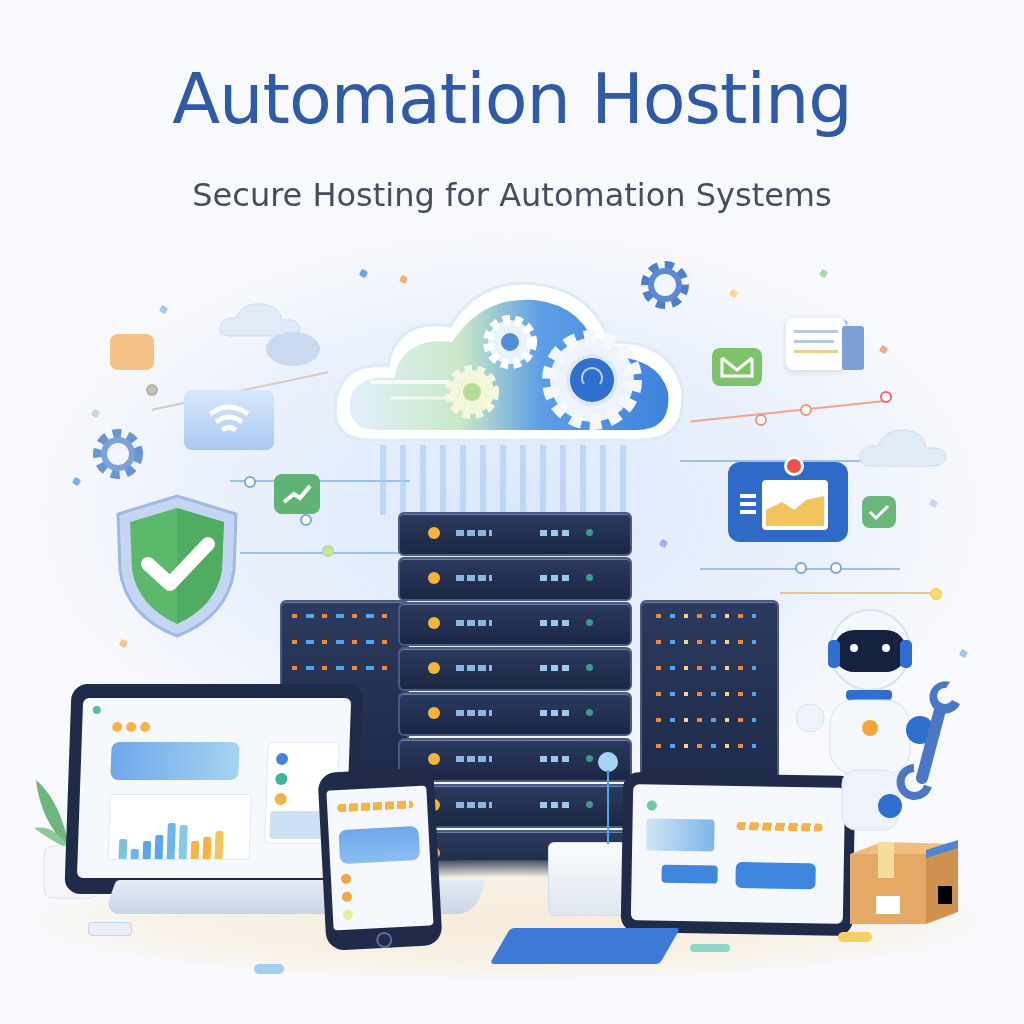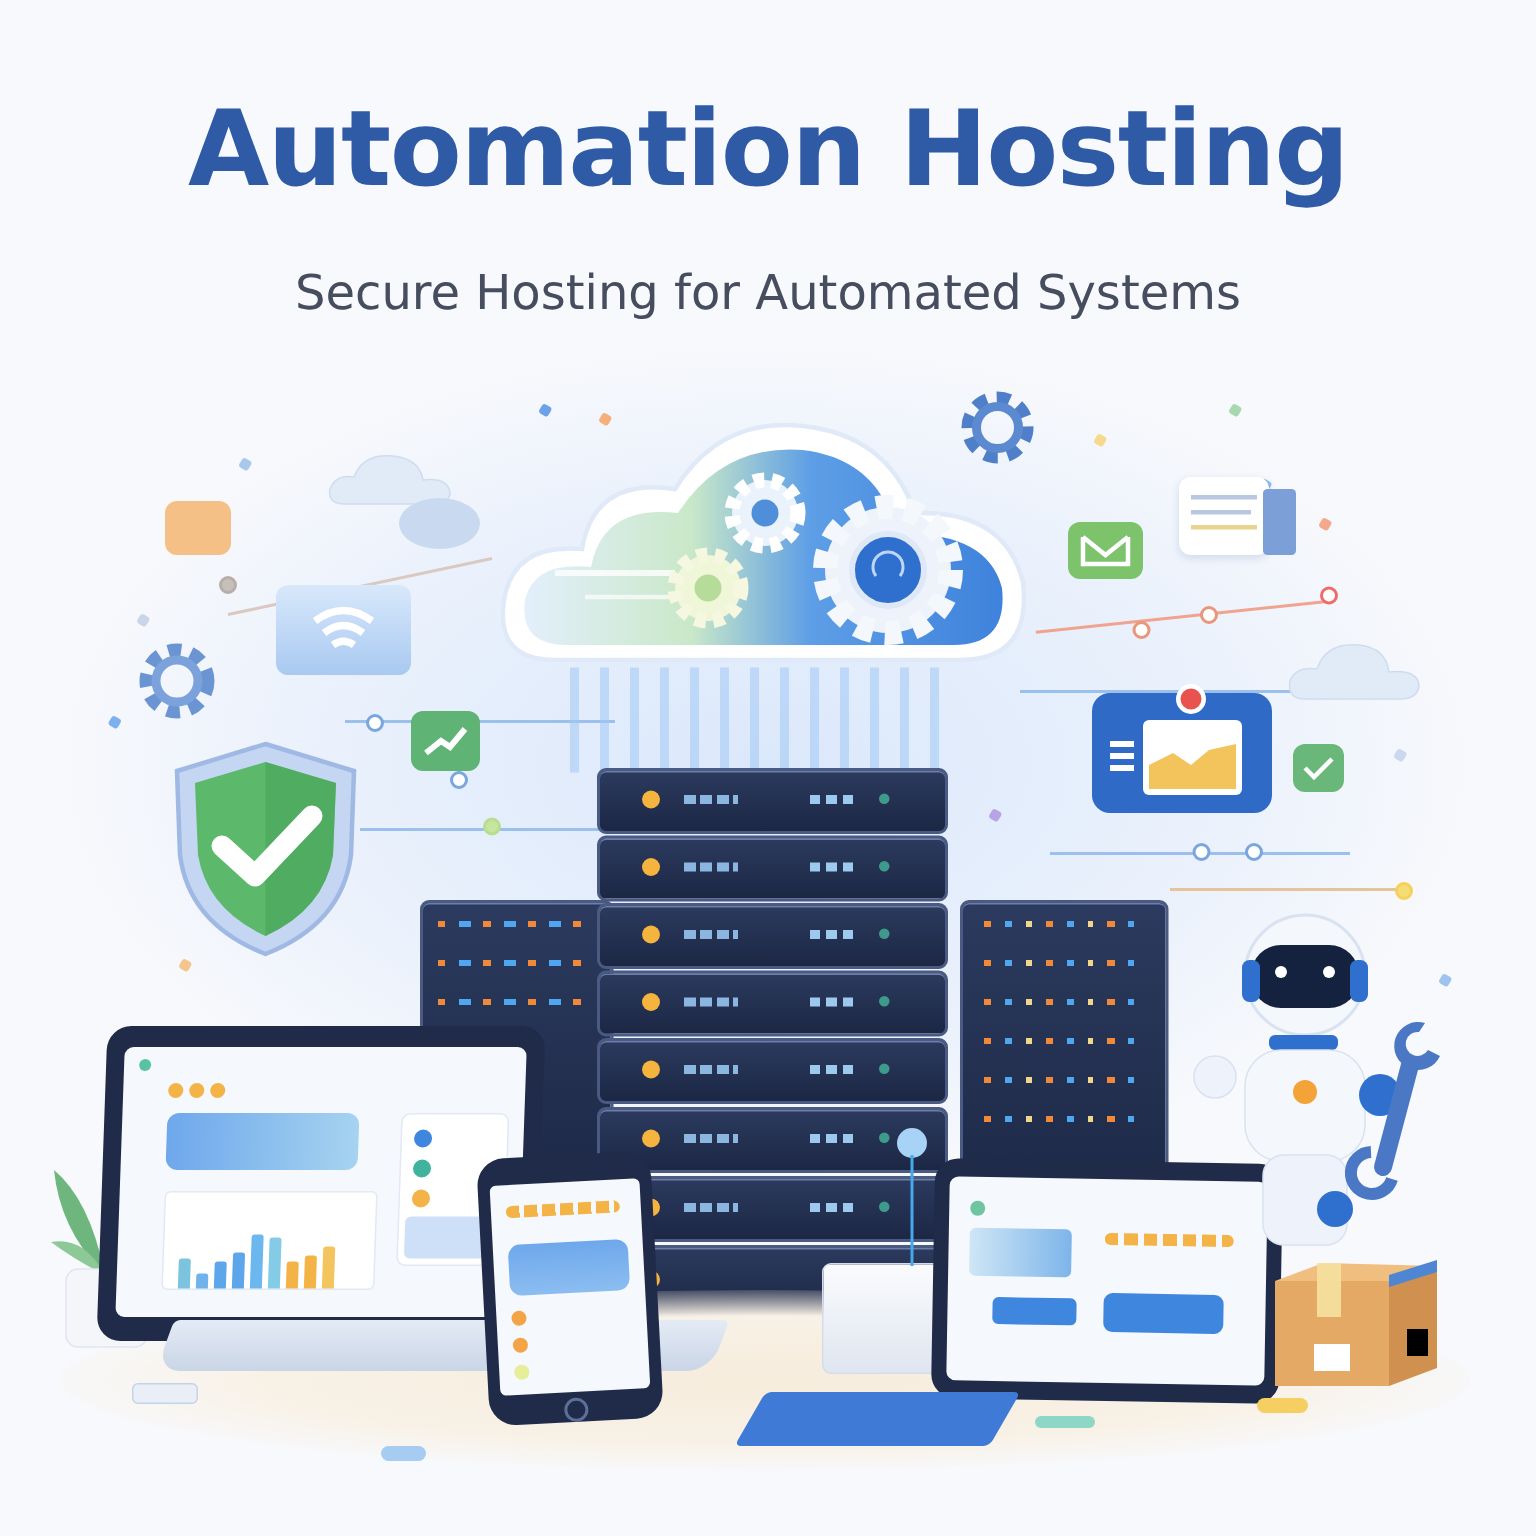--- a/index.html
+++ b/index.html
@@ -1,17 +1,17 @@
 <!DOCTYPE html>
 <html><head>
 <meta charset="utf-8">
 <style>
   html,body{margin:0;padding:0;}
   body{width:1024px;height:1024px;overflow:hidden;background:#f8f9fc;font-family:"DejaVu Sans","Liberation Sans",sans-serif;position:relative;}
-  .title{position:absolute;left:0;right:0;top:58px;text-align:center;font-size:70px;font-weight:bold;color:#2f5aa6;letter-spacing:-1px;}
+  .title{position:absolute;left:0;right:0;top:58px;text-align:center;font-size:70px;font-weight:normal;color:#2f5aa6;letter-spacing:-1px;}
   .subtitle{position:absolute;left:0;right:0;top:176px;text-align:center;font-size:32px;color:#454d5e;}
   .glow{position:absolute;border-radius:50%;background:radial-gradient(ellipse at center,#dbe8fb 0%,#eaf1fc 45%,rgba(248,249,252,0) 72%);}
   .abs{position:absolute;}
   
   .cloud-main{position:absolute;left:330px;top:270px;width:360px;height:175px;}
   
   .rack{position:absolute;background:linear-gradient(#2b3a5e,#1c2744);border:2px solid #4a5a82;border-radius:6px;box-shadow:inset 0 1px 0 #6d7ea8;}
   .led{position:absolute;border-radius:50%;}
   .device{position:absolute;background:#1f2b48;border-radius:16px;}
   .screen{position:absolute;background:#f5f8fd;border-radius:6px;}
@@ -20,21 +20,21 @@
   .line{position:absolute;height:2px;background:#9cc0ec;}
   .dot{position:absolute;width:8px;height:8px;border-radius:50%;border:2px solid #7aa6e0;background:#fff;}
   .conf{position:absolute;width:7px;height:7px;border-radius:2px;transform:rotate(30deg);}
 </style>
 </head>
 <body>
 
 <div class="glow" style="left:40px;top:230px;width:940px;height:560px;"></div>
 
 <div class="title">Automation Hosting</div>
-<div class="subtitle">Secure Hosting for Automated Systems</div>
+<div class="subtitle">Secure Hosting for Automation Systems</div>
 
 <div>
   <div class="line" style="left:150px;top:390px;width:180px;background:#d9c9c0;transform:rotate(-12deg);"></div>
   <div class="line" style="left:230px;top:480px;width:180px;"></div>
   <div class="line" style="left:240px;top:552px;width:160px;"></div>
   <div class="line" style="left:690px;top:410px;width:200px;background:#f0a38e;transform:rotate(-6deg);"></div>
   <div class="line" style="left:680px;top:460px;width:190px;"></div>
   <div class="line" style="left:700px;top:568px;width:200px;"></div>
   <div class="line" style="left:780px;top:592px;width:160px;background:#e6c49a;"></div>
   <div class="dot" style="left:146px;top:384px;border-color:#b8aea8;background:#c7bfb9;"></div>

